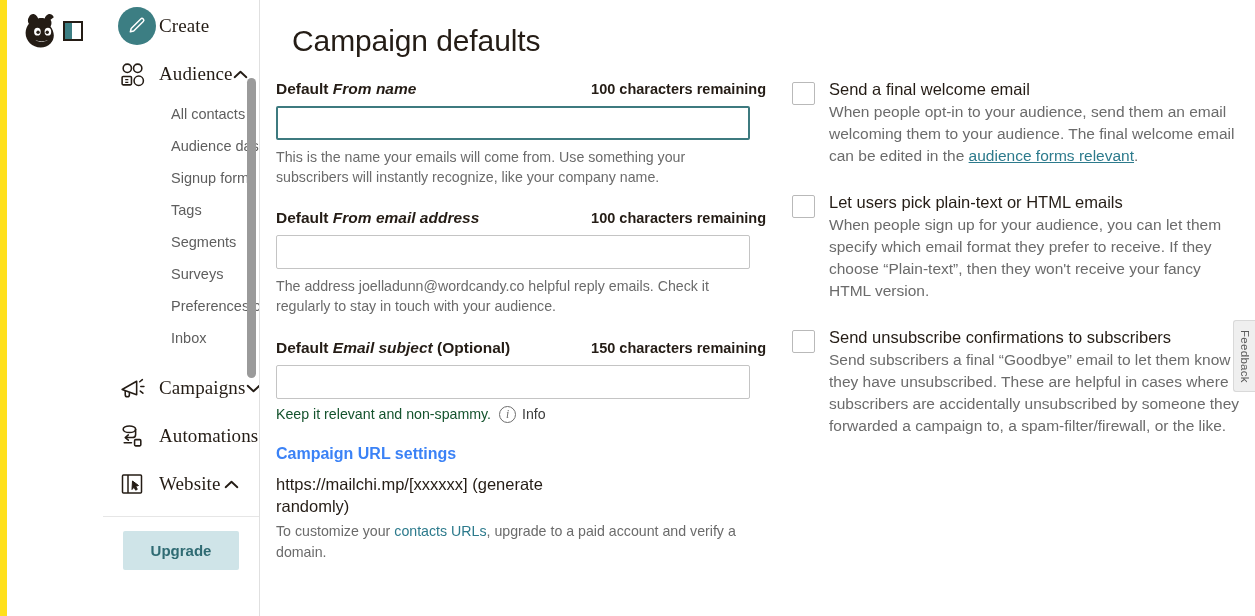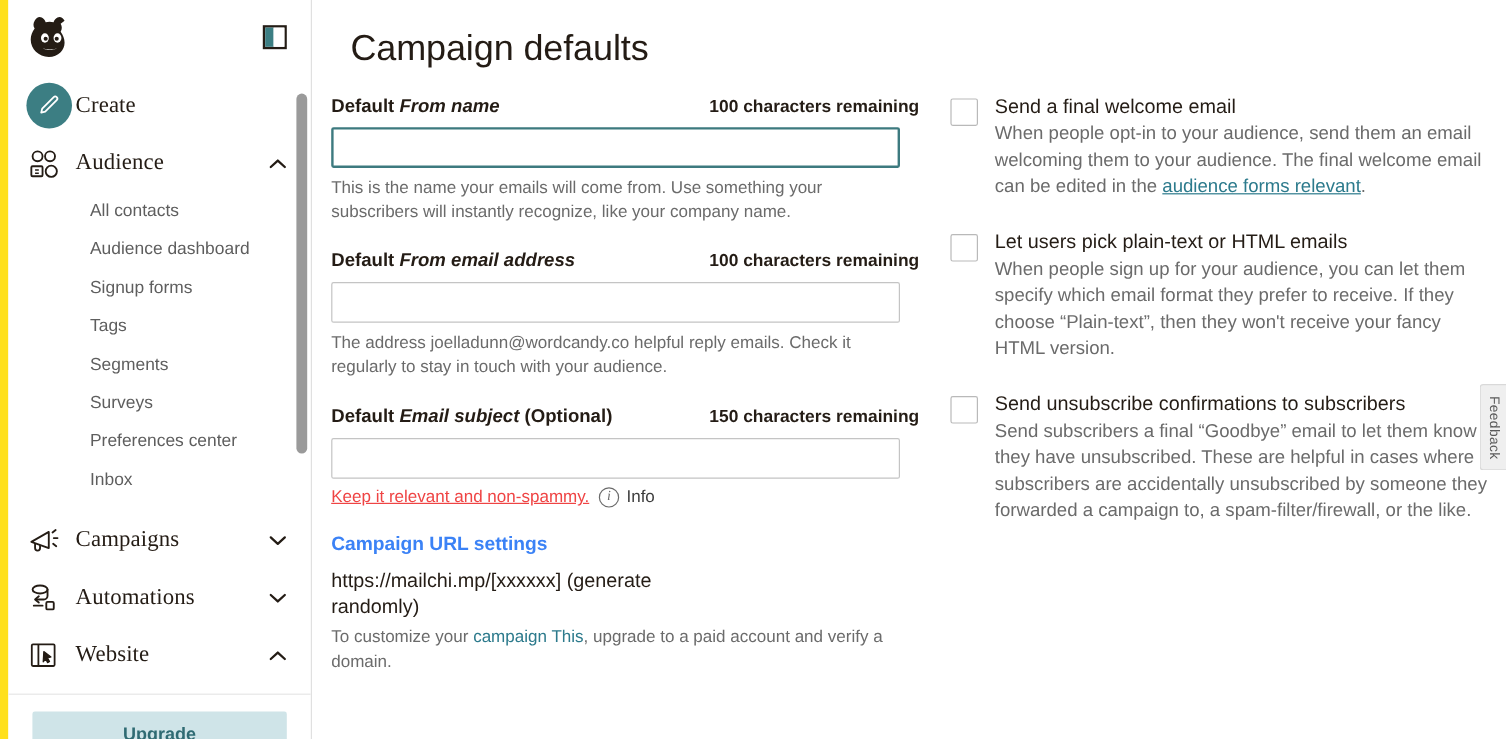--- a/index.html
+++ b/index.html
@@ -20,21 +20,21 @@
     background: #ffe01b;
   }
 
   
   .sidebar {
     position: relative;
     width: 253px; flex: 0 0 253px;
     height: 616px;
     background: #fff;
     border-right: 1px solid #e0e0e0;
-    display: flex; flex-direction: column;
+    display: flex; flex-direction: row;
   }
 
   .sidebar-top {
     height: 62px; flex: 0 0 62px;
     display: flex; align-items: center;
     padding: 0 20px 0 14px;
     justify-content: space-between;
   }
   .logo-mark { width: 42px; height: 40px; display: block; }
   .panel-toggle {
@@ -168,21 +168,21 @@
   }
   .txt-input.focused {
     border: 2px solid #3d7a7f;
   }
   .field-help {
     font-size: 14.2px; color: #6b6b6b; line-height: 1.42;
     margin-top: 7px; max-width: 474px;
   }
 
   .info-row { display: flex; align-items: center; gap: 0; margin-top: 7px; }
-  .info-row .help-txt { font-size: 14.2px; color: #ef4444; text-decoration: underline; }
+  .info-row .help-txt { font-size: 14.2px; color: #14532d; }
   .info-icon {
     width: 17px; height: 17px; border-radius: 50%;
     border: 1.5px solid #6b6b6b; color: #6b6b6b;
     font-size: 11.5px; line-height: 14px; text-align: center;
     font-family: "Liberation Serif", serif; font-style: italic;
     margin: 0 6px 0 8px; cursor: pointer;
     display: inline-block;
   }
   .info-label { font-size: 14.2px; color: #3d3d3d; cursor: pointer; }
 
@@ -405,21 +405,21 @@
           <div class="info-row">
             <span class="help-txt">Keep it relevant and non-spammy.</span>
             <span class="info-icon">i</span>
             <span class="info-label">Info</span>
           </div>
         </div>
 
         <div>
           <div class="section-title">Campaign URL settings</div>
           <div class="url-line">https://mailchi.mp/[xxxxxx] (generate randomly)</div>
-          <div class="url-note"><span>To customize your </span><a class="tlink" href="#">campaign This</a><span>, upgrade to a paid account and verify a domain.</span></div>
+          <div class="url-note"><span>To customize your </span><a class="tlink" href="#">contacts URLs</a><span>, upgrade to a paid account and verify a domain.</span></div>
         </div>
 
       </div>
 
       <div class="col-right">
 
         <div class="cbrow">
           <span class="cbox"></span>
           <div class="cbbody">
             <div class="cbtitle">Send a final welcome email</div>

